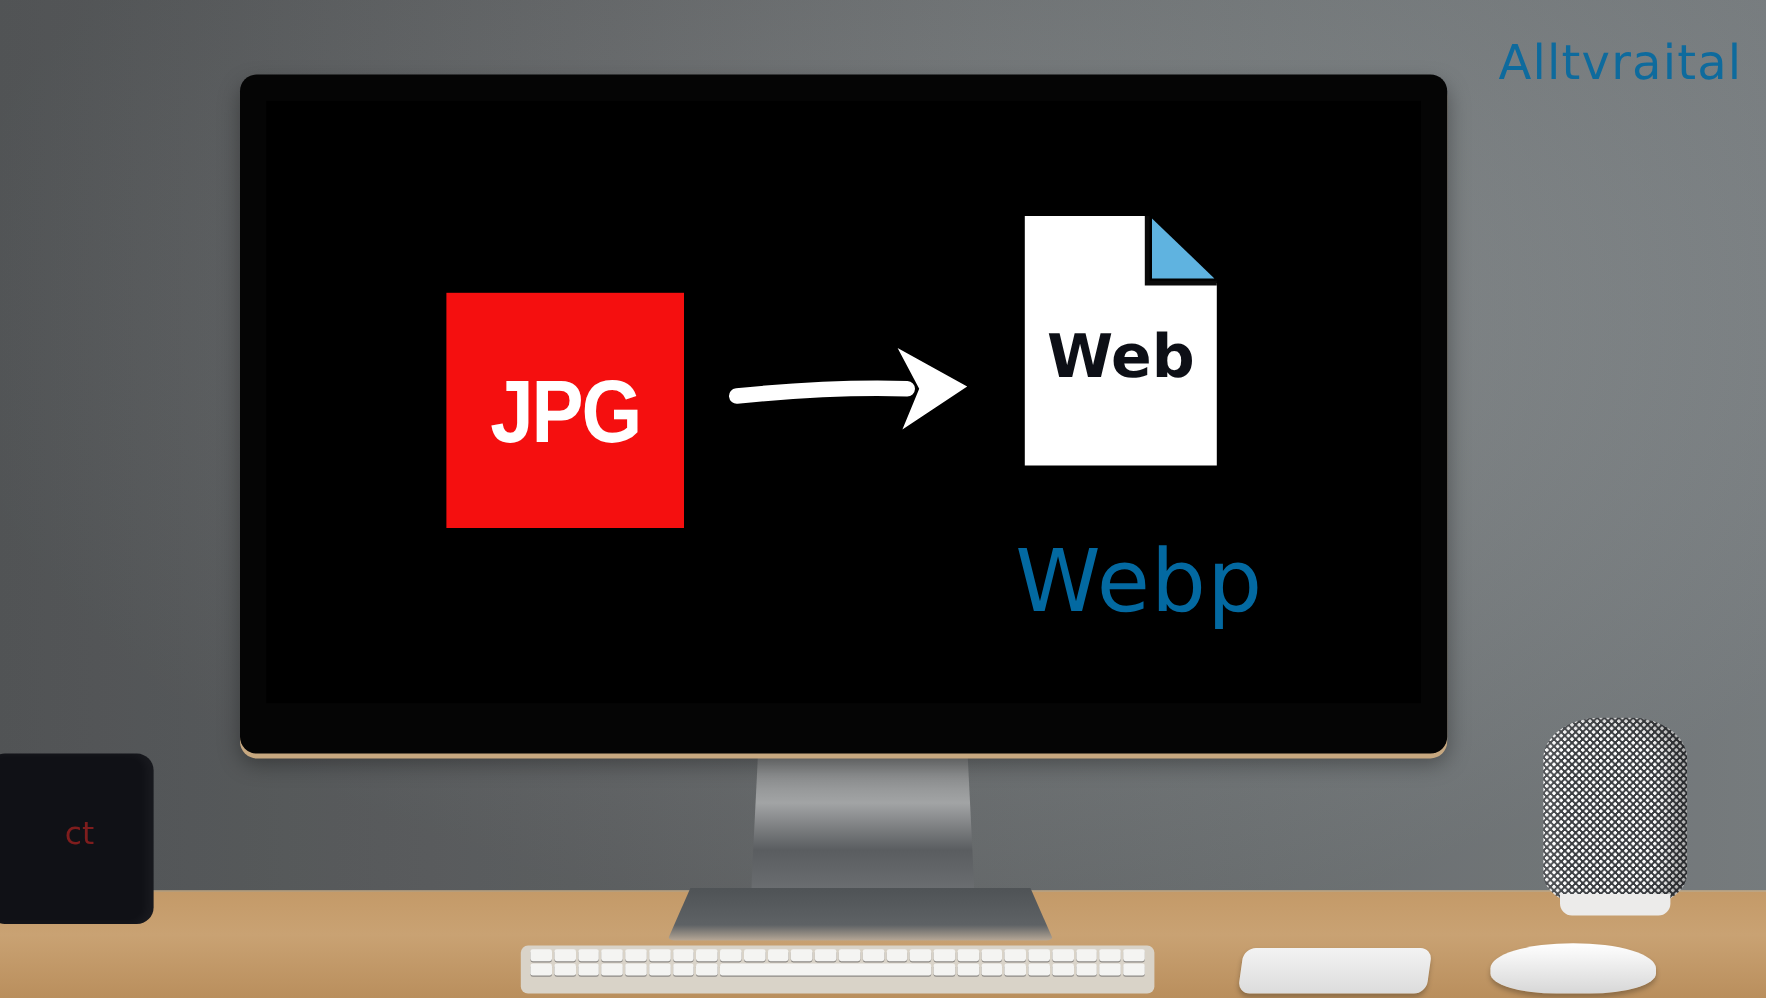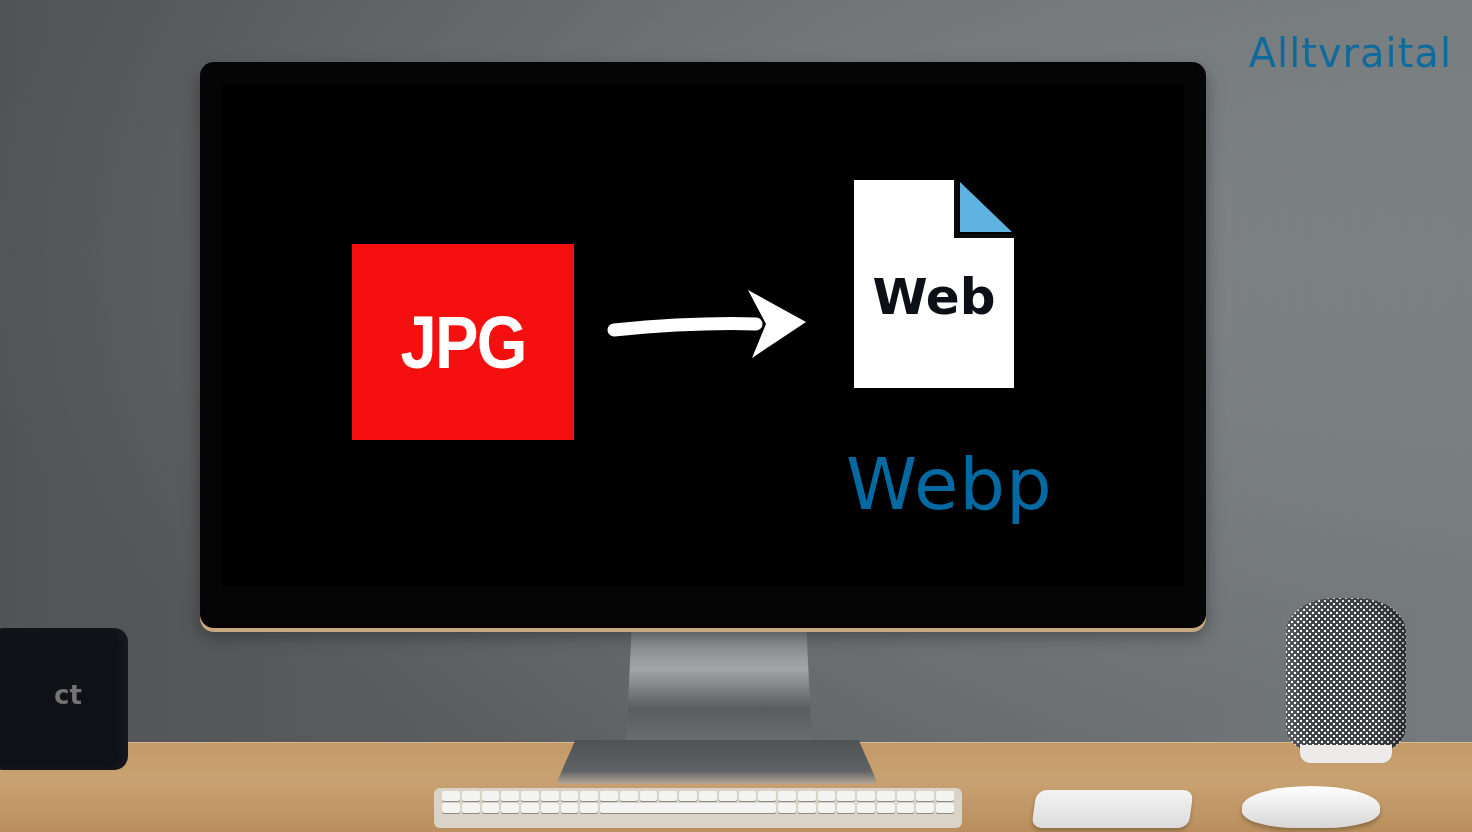--- a/index.html
+++ b/index.html
@@ -35,21 +35,21 @@
     position: absolute; left: 626px; top: 630px; width: 186px; height: 112px;
     background: linear-gradient(180deg, #7d7f80 0%, #a2a4a5 35%, #5a5d60 70%, #6b6e71 100%);
     clip-path: polygon(3% 0, 97% 0, 100% 100%, 0 100%);
   }
   .stand-base {
     position: absolute; left: 556px; top: 740px; width: 322px; height: 44px;
     background: linear-gradient(180deg, #4f5356 0%, #5e6265 70%, #b7a897 100%);
     border-radius: 6px; clip-path: polygon(6% 0, 94% 0, 100% 100%, 0 100%);
   }
   .jpg-tile {
-    position: absolute; left: 352px; top: 244px; width: 222px; height: 196px;
+    position: absolute; left: 372px; top: 244px; width: 198px; height: 196px;
     background: #f50f0f; display: flex; align-items: center; justify-content: center; text-align: center;
   }
   .jpg-label {
     color: #fff; font-family: "Liberation Sans", sans-serif; font-weight: bold;
     font-size: 74px; letter-spacing: -2px; transform: scaleX(0.88);
   }
   .arrow { position: absolute; left: 606px; top: 284px; }
   .doc-icon { position: absolute; left: 852px; top: 178px; }
   .doc-label {
     position: absolute; left: 852px; top: 268px; width: 164px; text-align: center;
@@ -58,22 +58,22 @@
   .webp-caption {
     position: absolute; left: 846px; top: 442px; font-family: "DejaVu Sans", sans-serif;
     font-size: 72px; color: #0369a1; letter-spacing: 1px;
   }
   
   .box {
     position: absolute; left: -10px; top: 628px; width: 138px; height: 142px;
     background: #101116; border-radius: 14px; box-shadow: inset -6px 0 8px rgba(255,255,255,0.04);
   }
   .box-logo {
-    position: absolute; left: 54px; top: 680px; font-size: 26px; color: #737373;
-    font-family: "DejaVu Sans", sans-serif; font-weight: bold;
+    position: absolute; left: 54px; top: 680px; font-size: 26px; color: #7f1d1d;
+    font-family: "DejaVu Sans", sans-serif; font-weight: normal;
   }
   
   .keyboard {
     position: absolute; left: 434px; top: 788px; width: 528px; height: 40px;
     background: #d9d3c8; border-radius: 6px; padding: 3px 8px; box-sizing: border-box;
     display: grid; grid-template-columns: repeat(26, 1fr); grid-auto-rows: 10px; gap: 2px;
   }
   .key { background: #f4f4f2; border-radius: 2px; box-shadow: 0 1px 0 #8d8a86; }
   .key.wide { grid-column: span 9; }
   

